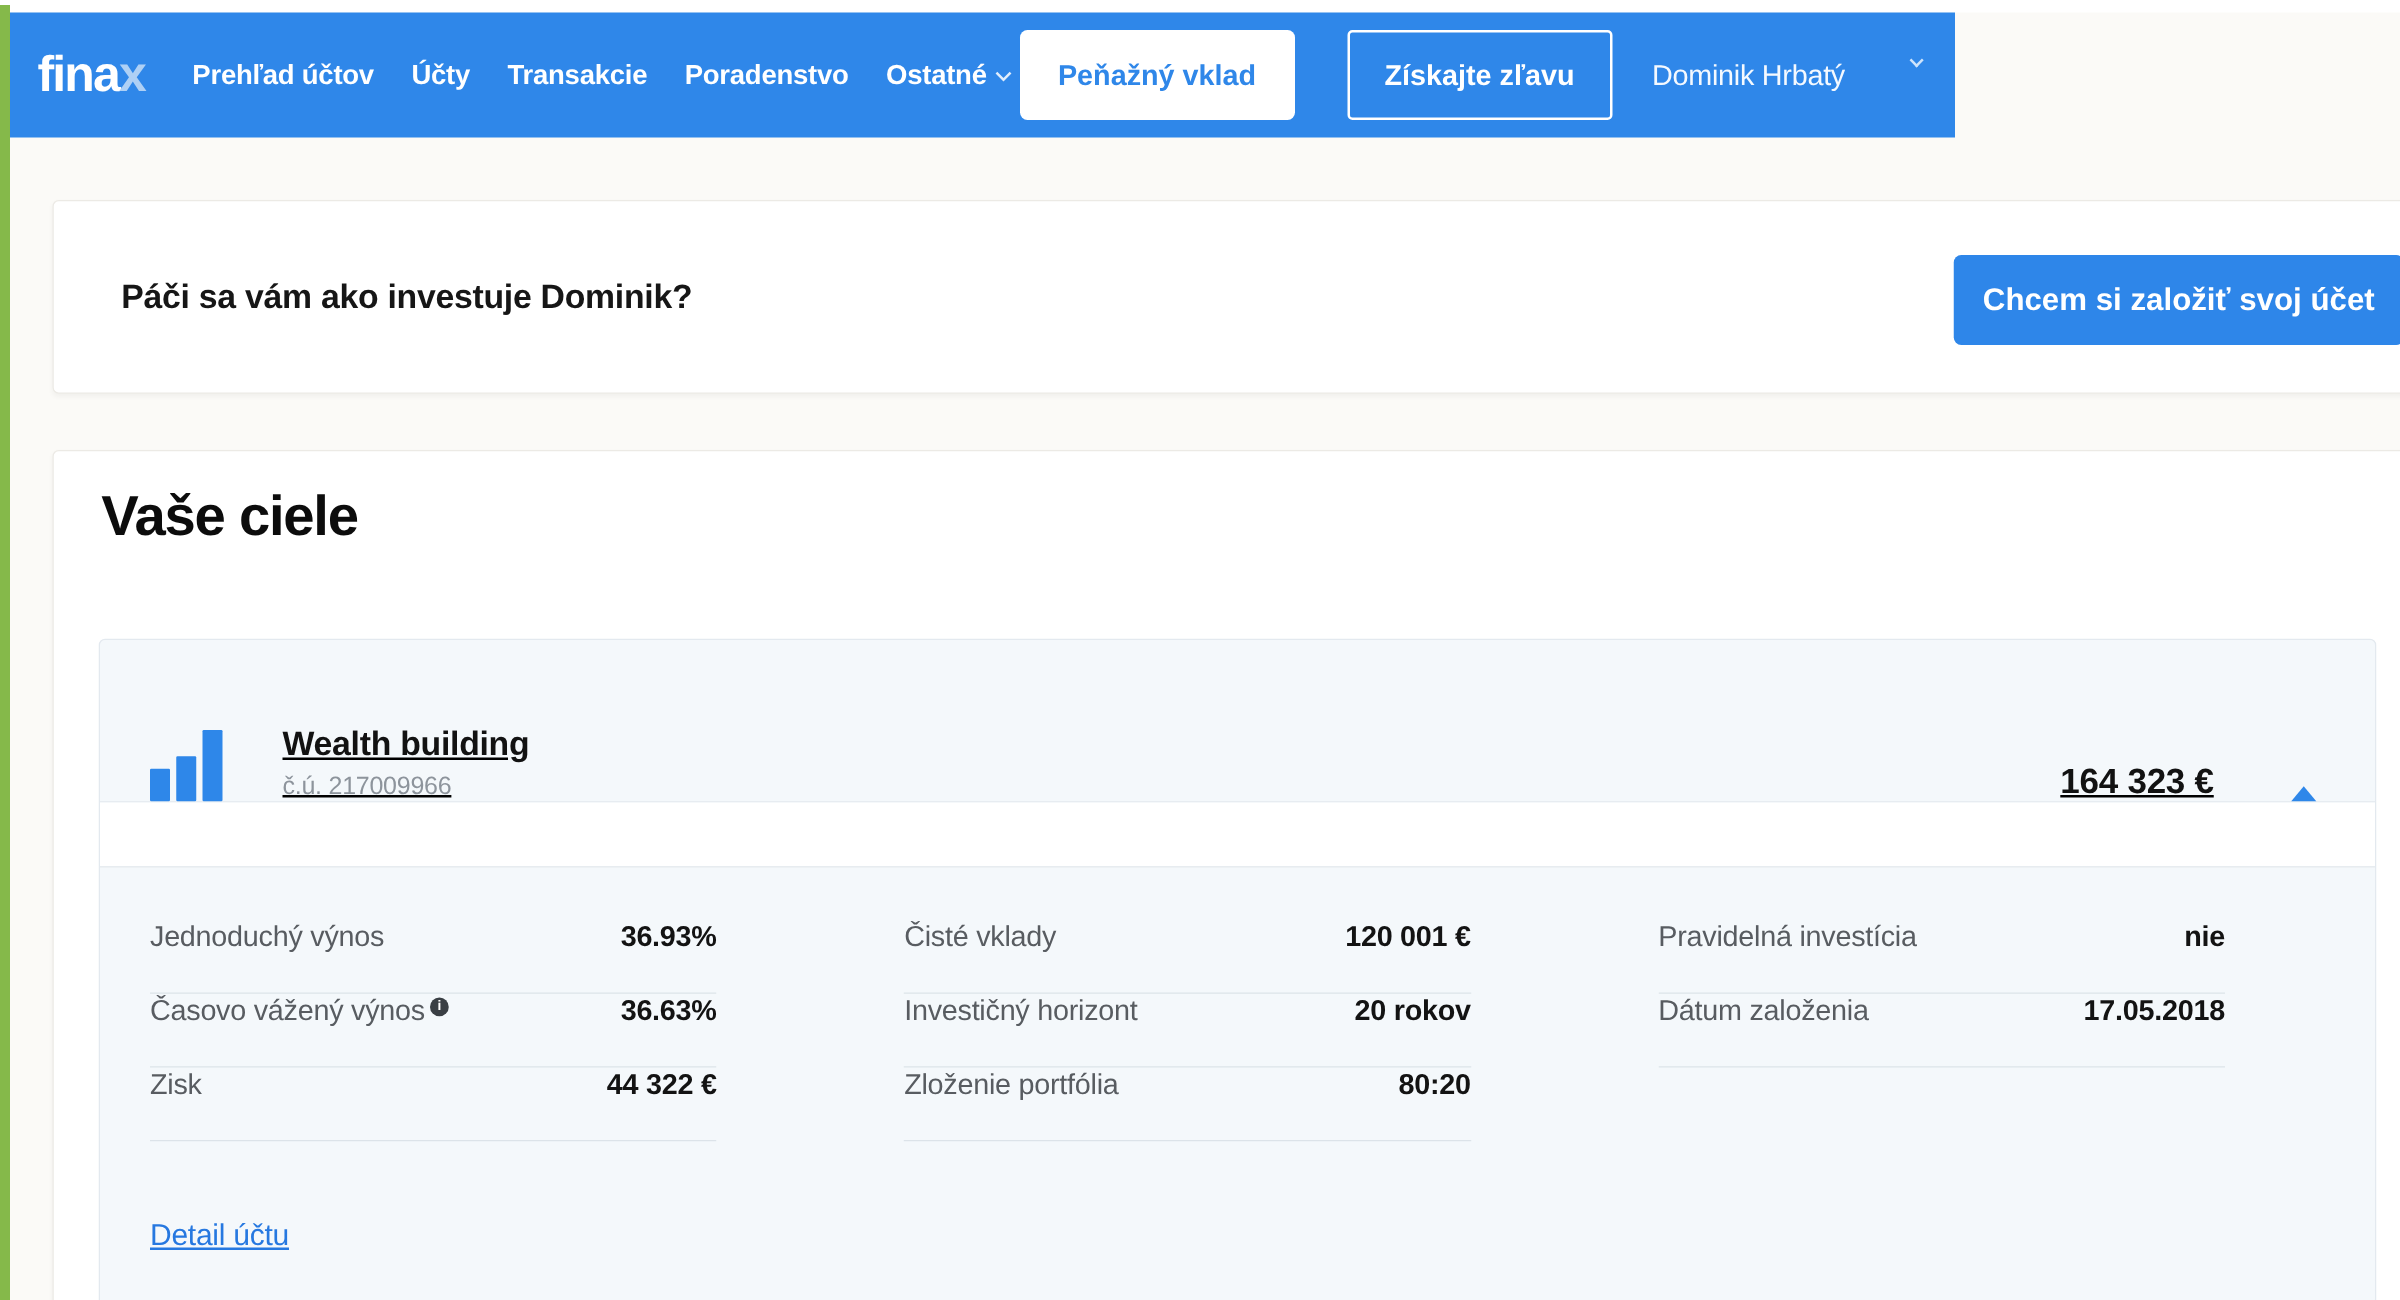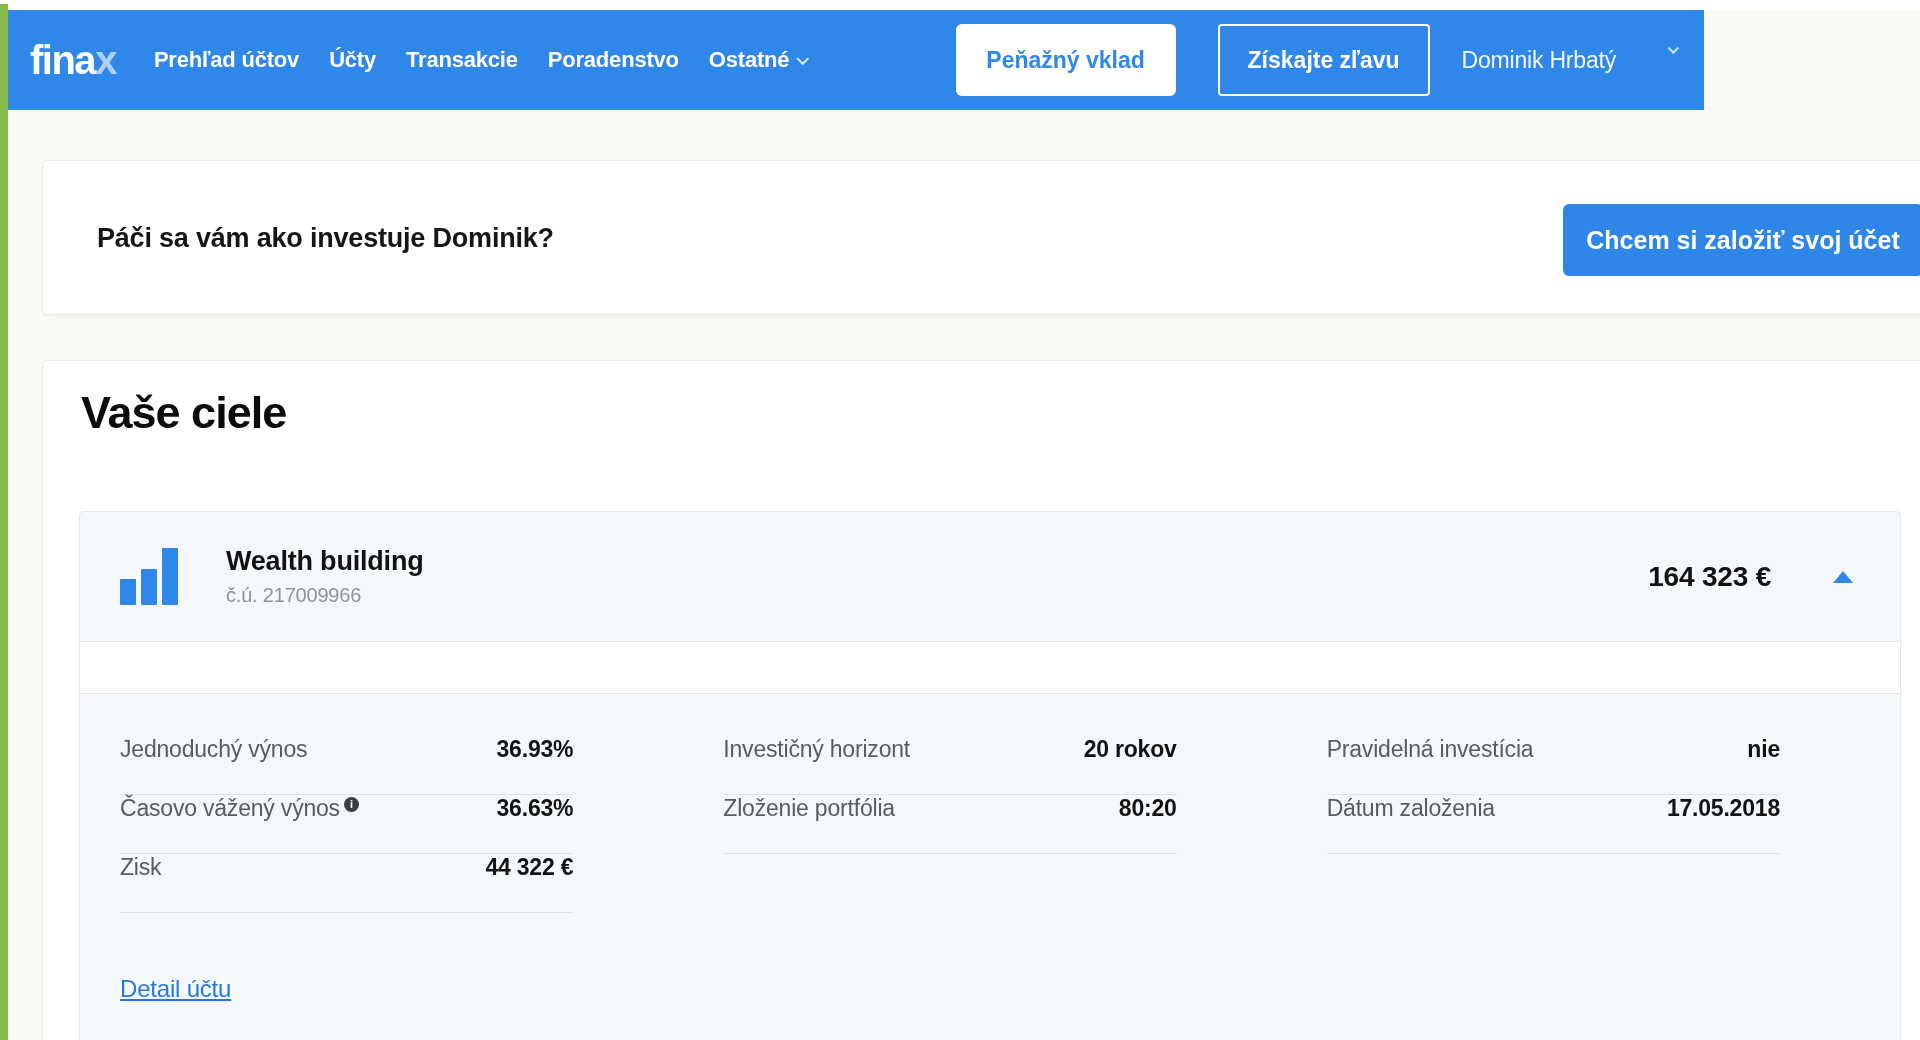--- a/index.html
+++ b/index.html
@@ -8,21 +8,21 @@
     font-family: "Liberation Sans", "DejaVu Sans", sans-serif;
     background: #fbfaf7;
     position: relative;
     letter-spacing: -0.2px;
   }
   .top-strip { position: absolute; left: 0; top: 0; width: 1920px; height: 10px; background: #ffffff; }
   .green-stripe { position: absolute; left: 0; top: 4px; width: 8px; height: 1036px; background: #85b94a; }
 
   
   .navbar {
-    position: absolute; left: 8px; top: 10px; width: 1696px; height: 100px;
+    position: absolute; left: 8px; top: 10px; width: 1556px; height: 100px;
     background: #2f87e9; color: #fff;
     display: flex; align-items: center;
     padding: 0 26px 0 22px;
   }
   .logo { font-size: 40px; font-weight: bold; letter-spacing: -1.5px; margin-right: 38px; cursor: pointer; line-height: 1; }
   .logo .logo-x { color: #aed0f5; }
   .nav-links { display: flex; align-items: center; gap: 30px; }
   .nav-link { font-size: 22px; font-weight: bold; color: #fff; cursor: pointer; display: flex; align-items: center; white-space: nowrap; }
   .chevron-down {
     display: inline-block; width: 9px; height: 9px;
@@ -68,22 +68,22 @@
     position: absolute; left: 38px; top: 26px;
     font-size: 45px; font-weight: bold; letter-spacing: -1px; color: #0c0c0c;
   }
 
   
   .goal-card {
     position: absolute; left: 36px; top: 150px; width: 1822px; height: 560px;
     background: #f4f8fb; border: 1px solid #e3e9ef; border-radius: 5px; overflow: hidden;
   }
   .goal-header {
-    height: 130px; display: flex; align-items: center;
-    padding: 0 43px 0 40px; border-bottom: 1px solid #e2e8ee; cursor: pointer;
+    height: 130px; display: flex; align-items: flex-end;
+    padding: 0 43px 0 40px; border-bottom: 1px solid #e2e8ee; cursor: pointer; text-decoration: underline;
   }
   .goal-icon { display: flex; align-items: flex-end; gap: 5px; height: 57px; margin-right: 48px; }
   .goal-icon .bar { width: 16px; background: #2e87e9; border-radius: 1px; }
   .goal-icon .bar1 { height: 26px; }
   .goal-icon .bar2 { height: 36px; }
   .goal-icon .bar3 { height: 57px; }
   .goal-name { font-size: 27px; font-weight: bold; color: #121212; }
   .goal-account { font-size: 20px; color: #8d949c; margin-top: 7px; }
   .goal-value { margin-left: auto; font-size: 28px; font-weight: bold; color: #121212; white-space: nowrap; }
   .collapse-arrow {
@@ -183,20 +183,24 @@
           <span class="stat-label"><span>Časovo vážený výnos</span><i class="info-icon">i</i></span>
           <span class="stat-value">36.63%</span>
         </div>
         <div class="stat-row">
           <span class="stat-label">Zisk</span>
           <span class="stat-value">44 322 €</span>
         </div>
       </div>
       <div class="stat-col">
         <div class="stat-row">
+          <span class="stat-label">Čisté vklady</span>
+          <span class="stat-value">120 001 €</span>
+        </div>
+        <div class="stat-row">
           <span class="stat-label">Investičný horizont</span>
           <span class="stat-value">20 rokov</span>
         </div>
         <div class="stat-row">
           <span class="stat-label">Zloženie portfólia</span>
           <span class="stat-value">80:20</span>
         </div>
       </div>
       <div class="stat-col">
         <div class="stat-row">

